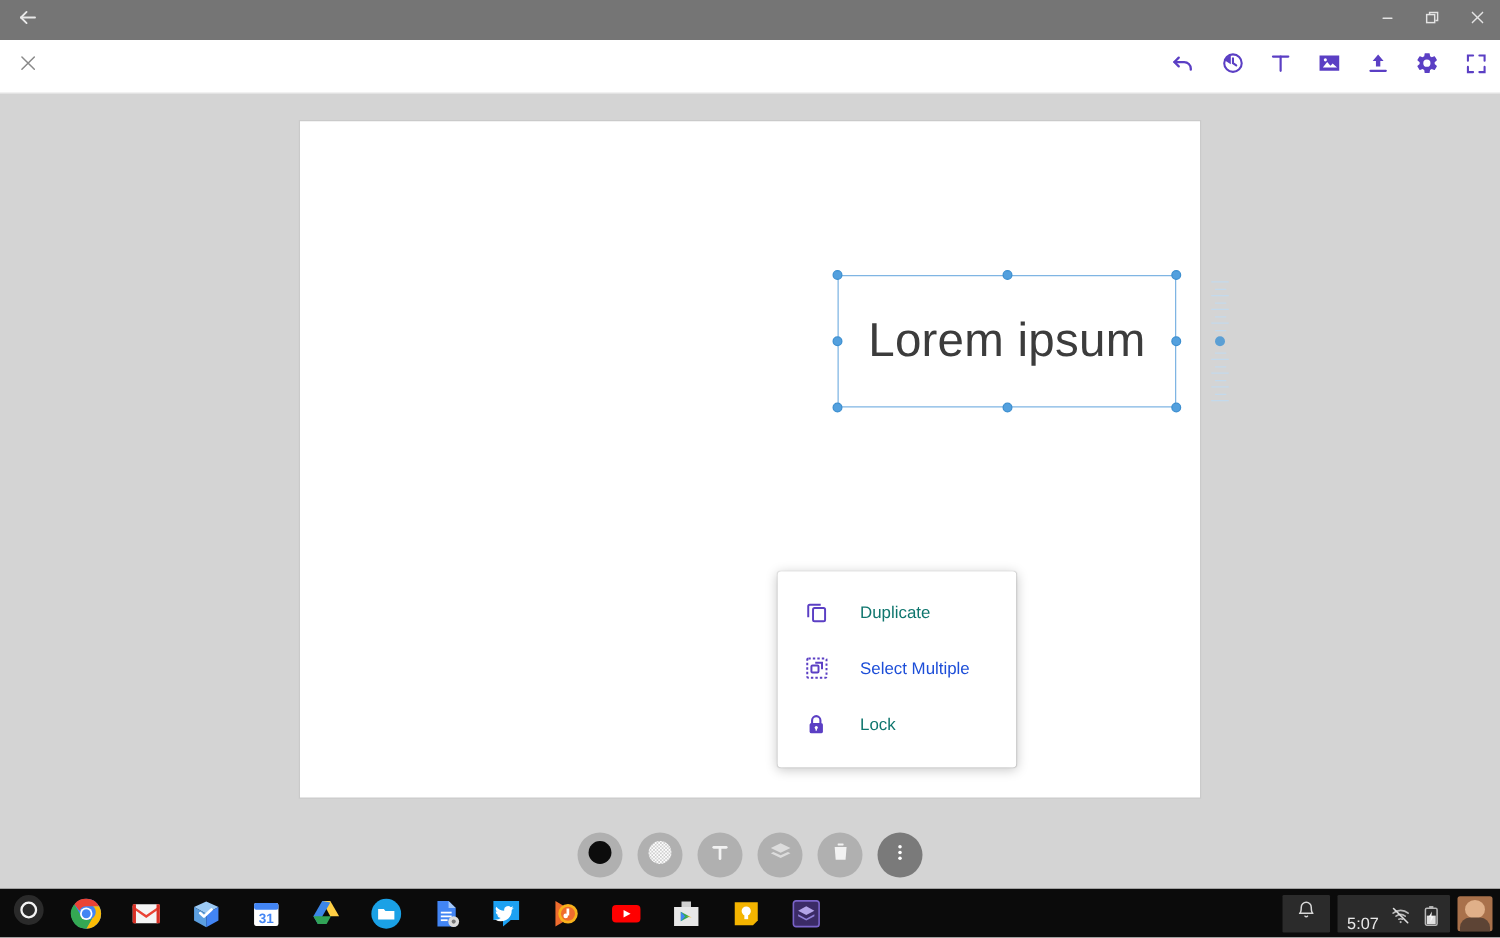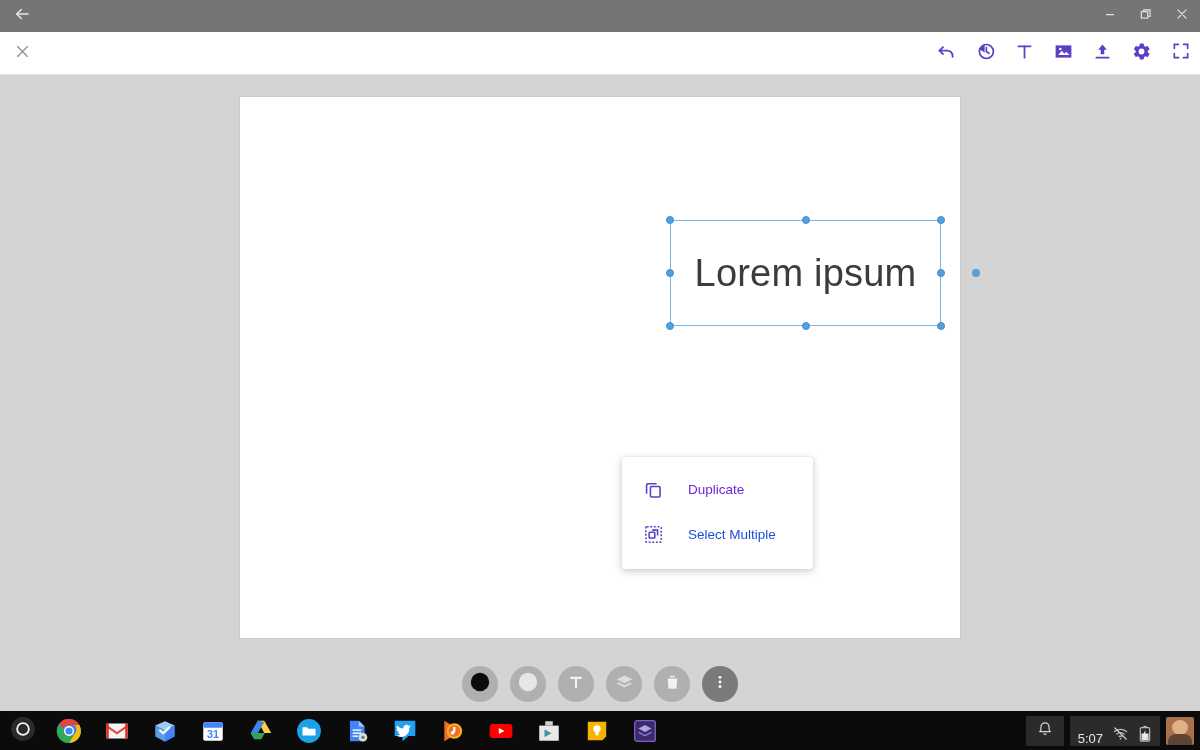--- a/index.html
+++ b/index.html
@@ -154,21 +154,21 @@
     cursor: default;
   }
   .ctx-icon {
     width: 26px; height: 26px;
     display: flex; align-items: center; justify-content: center;
     flex: 0 0 26px;
   }
   .ctx-label {
     margin-left: 22px;
     font-size: 13.5px;
-    color: #6d28d9;
+    color: #0f766e;
   }
   .ctx-item.disabled .ctx-label { color: #1d4ed8; }
 
   
   .bottom-bar {
     position: absolute;
     left: 0; top: 582px;
     width: 1200px; height: 54px;
     display: flex;
     justify-content: center;
@@ -433,20 +433,31 @@
           <svg width="21" height="21" viewBox="0 0 24 24" fill="none" stroke="#5b3fc4" stroke-width="1.8">
             <rect x="3.2" y="3.2" width="17.6" height="17.6" rx="1" stroke-dasharray="2.2 1.9"></rect>
             <rect x="7" y="9.5" width="6.5" height="6.5" rx="1"></rect>
             <path d="M10.5 7h6.2v6"></path>
           </svg>
         </span>
         <span class="ctx-label">Select Multiple</span>
       </div>
 
 
+      <div class="ctx-item">
+        <span class="ctx-icon">
+          <svg width="20" height="20" viewBox="0 0 24 24" fill="none">
+            <path d="M8 10V7.5a4 4 0 0 1 8 0V10" stroke="#5b3fc4" stroke-width="2"></path>
+            <rect x="5.6" y="10" width="12.8" height="10" rx="1.8" fill="#5b3fc4"></rect>
+            <circle cx="12" cy="14.4" r="1.5" fill="#ffffff"></circle>
+            <rect x="11.3" y="14.4" width="1.4" height="3" fill="#ffffff"></rect>
+          </svg>
+        </span>
+        <span class="ctx-label">Lock</span>
+      </div>
 
     </div>
 
     <div class="bottom-bar">
 
       <div class="bb-btn">
         <span>
           <svg width="22" height="22" viewBox="0 0 24 24">
               <circle cx="12" cy="12" r="10" fill="#0c0c0c"></circle>
             </svg>

